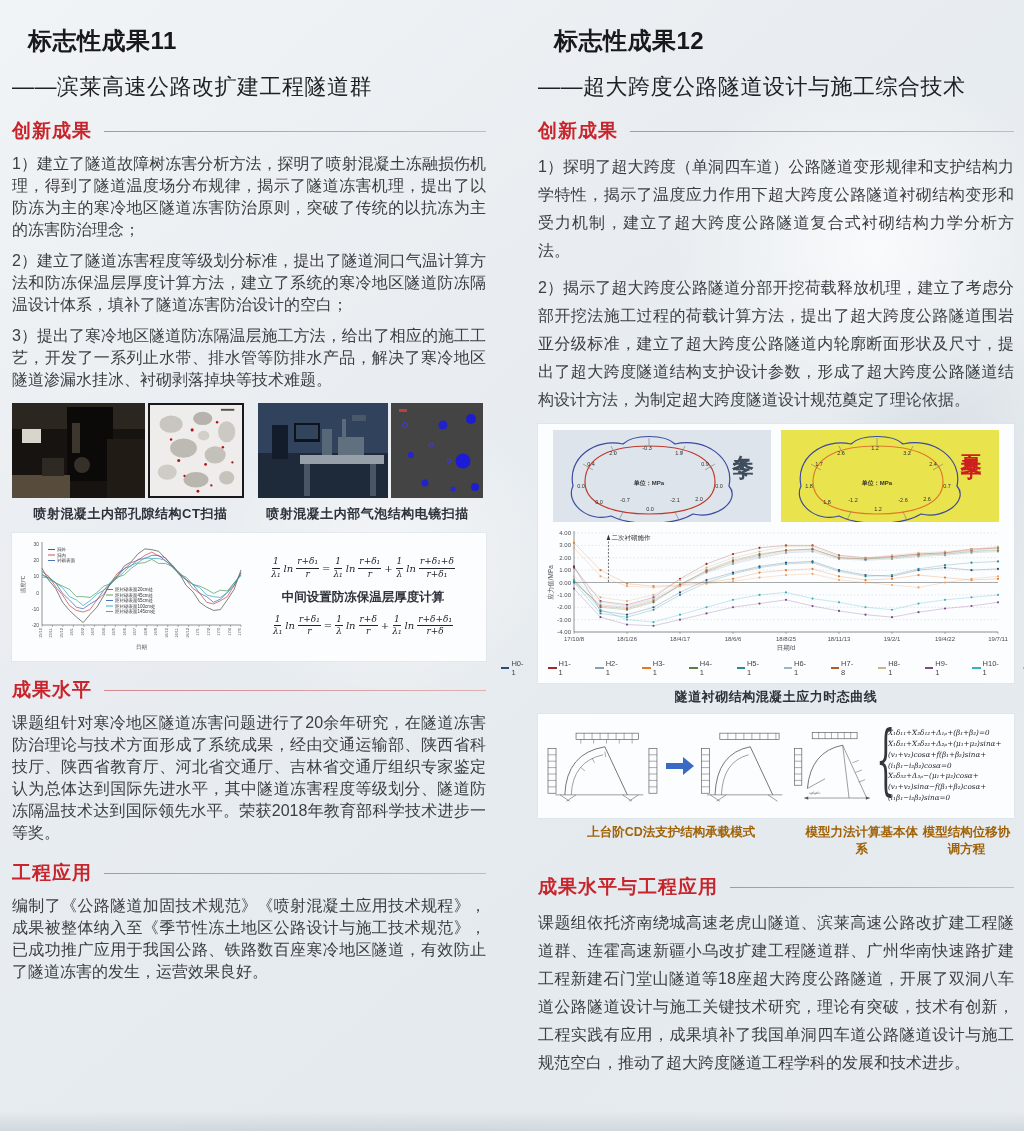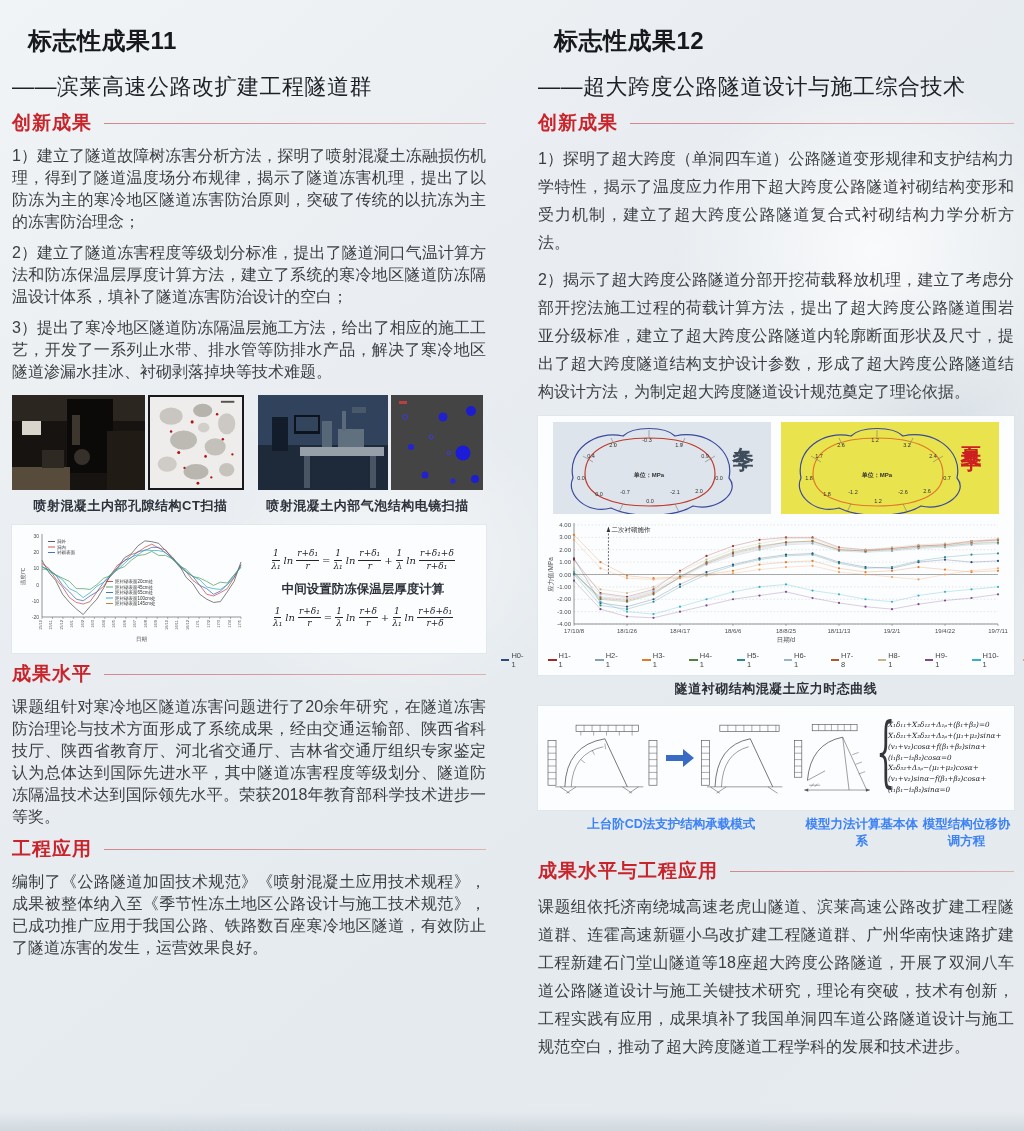--- a/index.html
+++ b/index.html
@@ -11,21 +11,21 @@
   .wm{position:absolute;pointer-events:none;}
   .wm1{right:-80px;top:40px;width:460px;height:420px;background:radial-gradient(ellipse at center,rgba(255,255,255,.75),rgba(255,255,255,0) 62%);}
   .wm2{right:-40px;top:260px;width:260px;height:420px;background:radial-gradient(ellipse at center,rgba(150,166,180,.18),rgba(150,166,180,0) 65%);}
   .wm3{left:180px;top:380px;width:420px;height:360px;background:radial-gradient(ellipse at center,rgba(255,255,255,.5),rgba(255,255,255,0) 60%);}
   .footer-strip{position:absolute;left:0;right:0;bottom:0;height:20px;background:linear-gradient(to bottom,rgba(196,206,214,0),rgba(186,197,206,.5));}
   .col{position:absolute;top:10px;}
   .col-left{left:12px;width:474px;}
   .col-right{left:538px;width:476px;}
   .page-title{font-size:24px;font-weight:bold;color:#17191d;letter-spacing:.5px;line-height:30px;margin:16px;}
   .page-subtitle{font-size:22px;font-weight:normal;color:#1d2025;letter-spacing:.5px;line-height:30px;margin:6px 0 0 0;}
-  .sec-head{display:flex;align-items:center;gap:12px;margin:8px 0 4px 0;}
+  .sec-head{display:flex;align-items:center;gap:12px;margin:16px 0 4px 0;}
   .sec-head .t{font-size:19px;font-weight:bold;color:#c8242b;letter-spacing:1px;white-space:nowrap;}
   .sec-head .line{flex:1;height:1px;background:linear-gradient(to right,#d2888b,#ddb0b2);}
   p.body{font-size:16px;line-height:22px;text-align:justify;color:#3b3e43;margin:9px 0 6px 0;}
   .col-right p.body{line-height:28px;margin:9px 0 6px 0;}
   
   .photo-row{display:flex;margin-top:12px;align-items:flex-end;}
   .photo{height:95px;overflow:hidden;flex:none;}
   .photo svg{width:100%;height:100%;display:block;}
   .photo-ct{border:2px solid #17171c;box-sizing:border-box;background:#efedec;}
   .cap-row{display:flex;margin-top:7px;}
@@ -49,21 +49,21 @@
   .leg-item{display:inline-flex;align-items:center;gap:2px;font-size:7.5px;color:#444;}
   .leg-mark{display:inline-block;width:10px;height:2px;position:relative;}
   .fig-cap{margin-top:5px;text-align:center;font-size:13px;font-weight:bold;color:#2c313a;letter-spacing:.5px;}
   .diag-row{display:flex;align-items:center;gap:4px;padding:2px 0;}
   .diag-row svg{display:block;}
   .arrow-blue{flex:none;}
   .eqs{position:relative;padding-left:8px;font-family:"DejaVu Serif",serif;font-style:italic;font-size:7.2px;line-height:1.5;color:#23252a;flex:none;width:120px;}
   .eqs .brace{position:absolute;left:-4px;top:-7px;font-size:76px;line-height:76px;color:#34363b;transform:scaleX(.4);transform-origin:left center;font-weight:normal;font-style:normal;}
   .diag-caps{display:flex;margin-top:6px;}
   .diag-caps .cap1{flex:0 0 56%;} .diag-caps .cap2{flex:0 0 24%;} .diag-caps .cap3{flex:0 0 20%;}
-  .diag-caps div{text-align:center;font-size:12.5px;font-weight:bold;color:#3b82f6;}
+  .diag-caps div{text-align:center;font-size:12.5px;font-weight:bold;color:#a16207;}
   svg text{font-family:"Liberation Sans",sans-serif;}
 </style>
 </head>
 <body>
 
 <div class="wm wm1"></div>
 <div class="wm wm2"></div>
 <div class="wm wm3"></div>
 
 <div class="col col-left">

